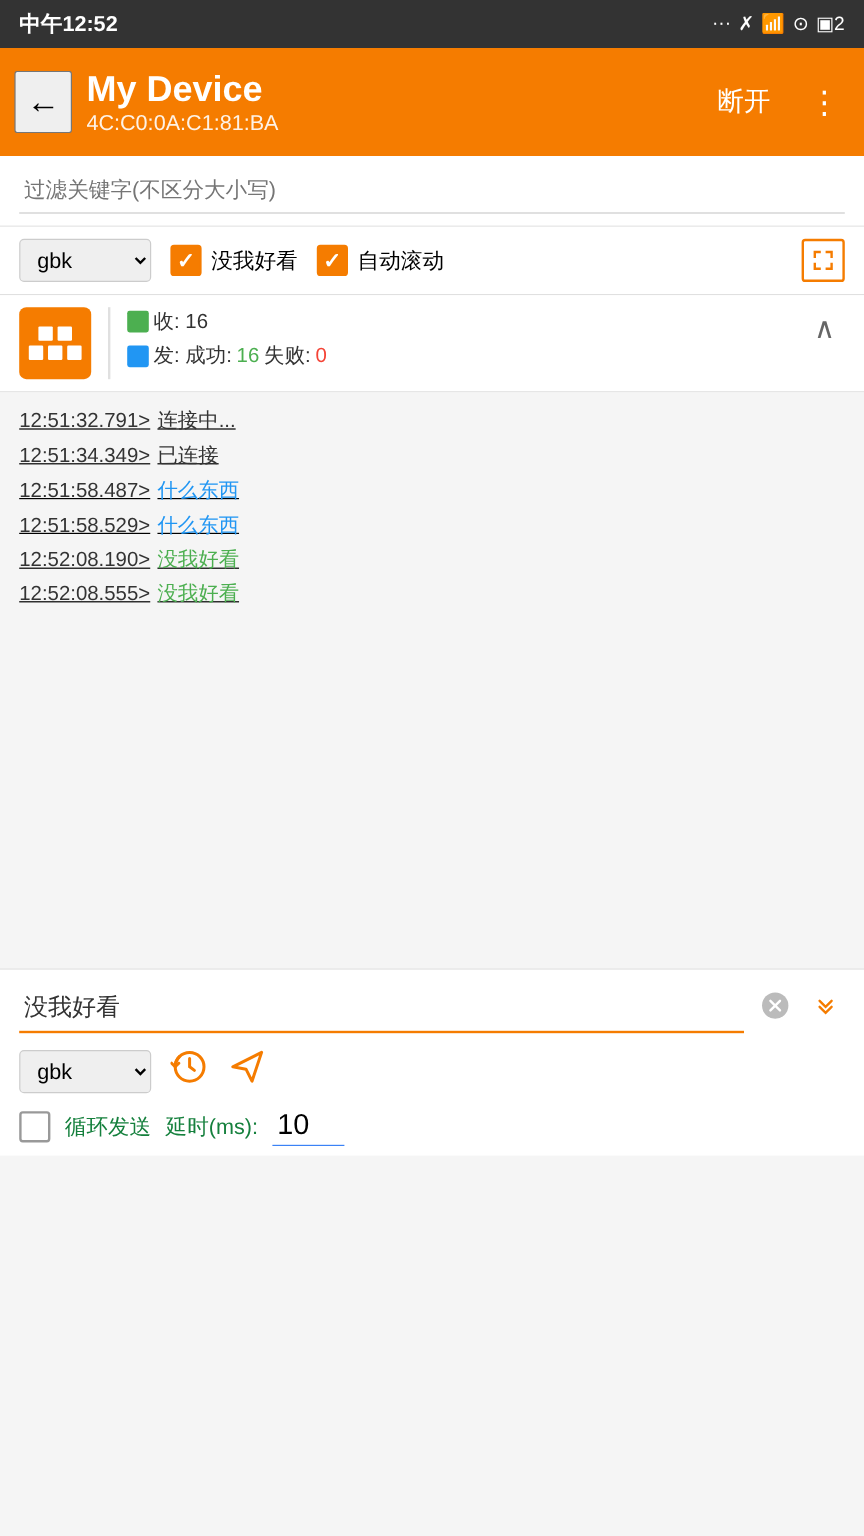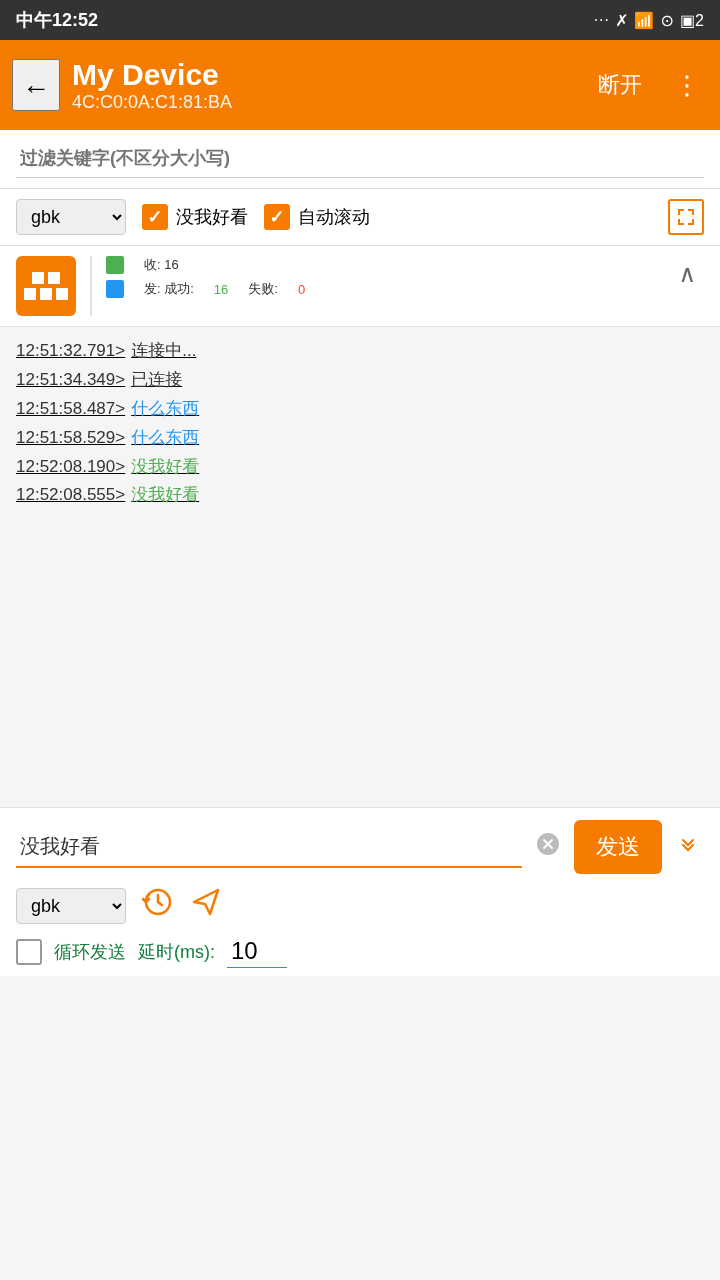--- a/index.html
+++ b/index.html
@@ -78,21 +78,20 @@
     }
     .filter-input {
       width: 100%;
       border: none;
       border-bottom: 1px solid #ccc;
       font-size: 18px;
       color: #4d7c0f;
       padding: 8px 4px;
       outline: none;
       background: transparent;
-      font-weight: bold;
     }
 
     
     .controls-bar {
       background: #fff;
       padding: 10px 16px;
       display: flex;
       align-items: center;
       gap: 16px;
       border-bottom: 1px solid #e0e0e0;
@@ -182,22 +181,22 @@
       background: #e0e0e0;
       height: 60px;
       margin: 0 4px;
     }
     .stats-info {
       flex: 1;
     }
     .stats-row {
       display: flex;
       align-items: center;
-      gap: 20px;
-      font-size: 13px;
+      gap: 4px;
+      font-size: 17px;
       margin-bottom: 6px;
     }
     .color-dot-green {
       width: 18px;
       height: 18px;
       background: #4CAF50;
       border-radius: 2px;
     }
     .color-dot-blue {
       width: 18px;
@@ -438,21 +437,20 @@
 
 <div class="bottom-area">
   <div class="input-row">
     <input class="message-input" type="text" value="没我好看" style="">
     <button class="clear-input-btn">
       <svg width="24" height="24" viewBox="0 0 24 24" fill="#bbb">
         <circle cx="12" cy="12" r="11" fill="#bbb"></circle>
         <path d="M8 8l8 8M16 8l-8 8" stroke="#fff" stroke-width="2" stroke-linecap="round"></path>
       </svg>
     </button>
-    <button class="send-btn">发送</button>
     <button class="expand-down-btn">
       <svg width="24" height="24" viewBox="0 0 24 24" fill="#F57C00">
         <path d="M7 8l5 5 5-5M7 13l5 5 5-5" stroke="#F57C00" stroke-width="2" fill="none" stroke-linecap="round"></path>
       </svg>
     </button>
   </div>
   <div class="bottom-controls-row">
     <select class="encoding-select-bottom">
       <option>gbk</option>
       <option>utf-8</option>

